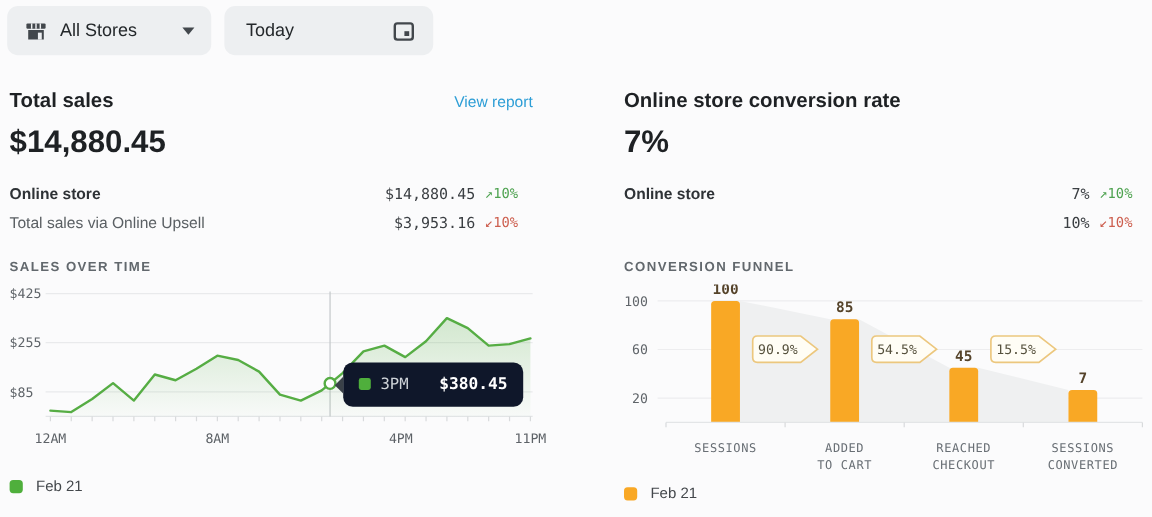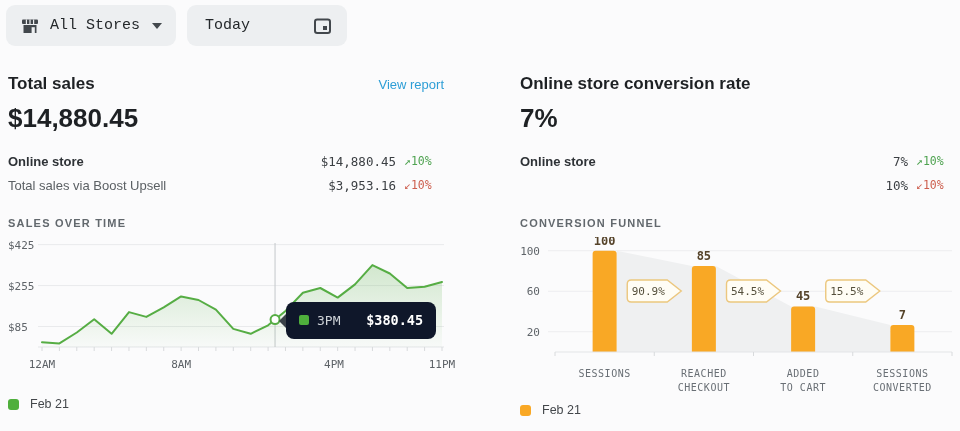--- a/index.html
+++ b/index.html
@@ -3,27 +3,27 @@
 <meta charset="utf-8">
 <style>
   html,body{margin:0;padding:0;}
   body{
     width:960px;height:431px;overflow:hidden;
     background:#fbfbfc;color:#202326;
     font-family:"Liberation Sans",sans-serif;
     position:relative;
   }
   
-  .topbar{display:flex;gap:11px;padding:5px 0 0 6px;font-family:Liberation Mono, monospace;}
+  .topbar{display:flex;gap:11px;padding:5px 0 0 6px;}
   .tb-btn{
     display:flex;align-items:center;background:#edeff1;border-radius:9px;
     height:41px;padding:0 14px;font-size:15px;color:#24282b;cursor:pointer;box-sizing:border-box;
   }
   .tb-btn.store{width:170px;}
-  .tb-btn.date{width:160px;}
+  .tb-btn.date{width:174px;}
   .tb-btn .lbl{margin:0 10px;}
   .chev{width:0;height:0;border-left:5px solid transparent;border-right:5px solid transparent;
     border-top:6px solid #43484d;margin-left:auto;}
   .tb-btn.date .lbl{margin-left:4px;}
   .tb-btn.date svg{margin-left:auto;}
   
   .panels{display:flex;margin:28px 8px 0 8px;}
   .panel{position:relative;}
   .panel.left{width:436px;margin-right:76px;}
   .panel.right{width:436px;}
@@ -97,21 +97,21 @@
     </div>
     <div class="big-val">$14,880.45</div>
 
     <div class="rows">
       <div class="mrow">
         <span class="lab">Online store</span>
         <span class="val">$14,880.45</span>
         <span class="delta up" style="color: rgb(79, 163, 81);"><span>↗</span><span>10%</span></span>
       </div>
       <div class="mrow sub">
-        <span class="lab">Total sales via Boost Upsell</span>
+        <span class="lab">Total sales via Online Upsell</span>
         <span class="val">$3,953.16</span>
         <span class="delta down" style="color: rgb(205, 95, 79);"><span>↙</span><span>10%</span></span>
       </div>
     </div>
 
     <div class="sec-label">SALES OVER TIME</div>
 
     <div class="chart" id="sales-chart">
       <svg id="sales-svg" width="436" height="116">
           <defs>
@@ -224,26 +224,26 @@
           <line x1="233.5" x2="233.5" y1="115" y2="119" stroke="#d8dadc"></line>
           <line x1="332.75" x2="332.75" y1="115" y2="119" stroke="#d8dadc"></line>
           <line x1="432" x2="432" y1="115" y2="119" stroke="#d8dadc"></line>
         </svg>
     </div>
     <div class="cats" id="funnel-cats">
         <div class="cat">
           <div>SESSIONS</div>
         </div>
         <div class="cat">
+          <div>ADDED</div>
+          <div>TO CART</div>
+        </div>
+        <div class="cat">
           <div>REACHED</div>
           <div>CHECKOUT</div>
-        </div>
-        <div class="cat">
-          <div>ADDED</div>
-          <div>TO CART</div>
         </div>
         <div class="cat">
           <div>SESSIONS</div>
           <div>CONVERTED</div>
         </div>
       </div>
 
     <div class="legend">
       <span class="sw" id="funnel-legend-sw" style="background: rgb(249, 168, 37);"></span>
       <span>Feb 21</span>

